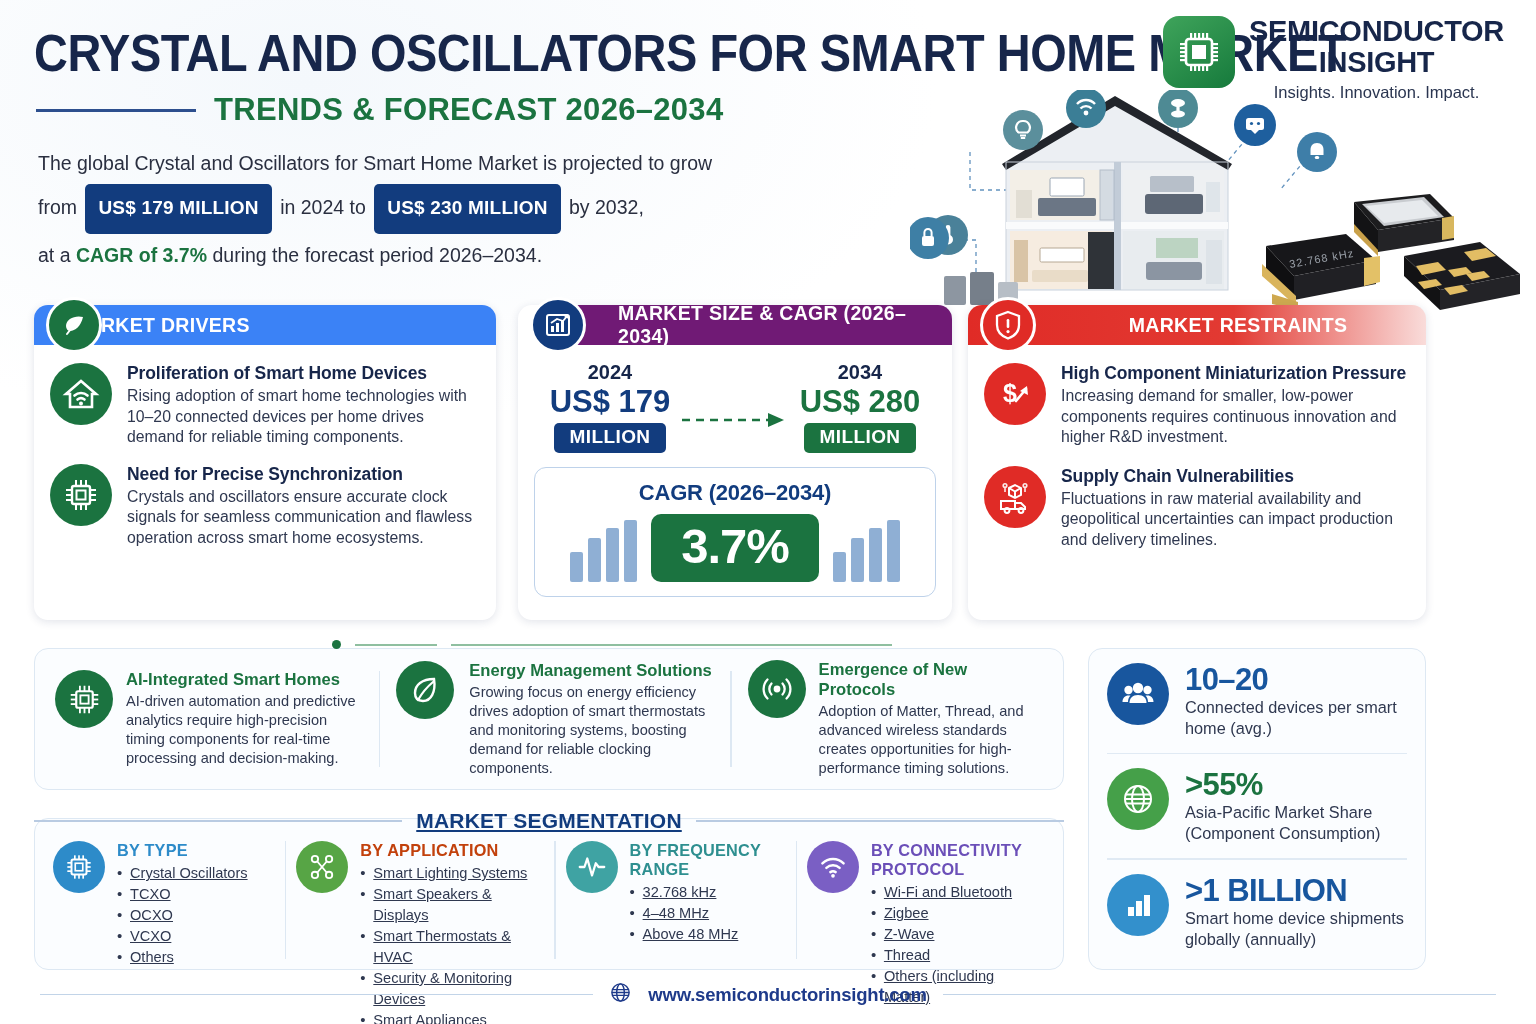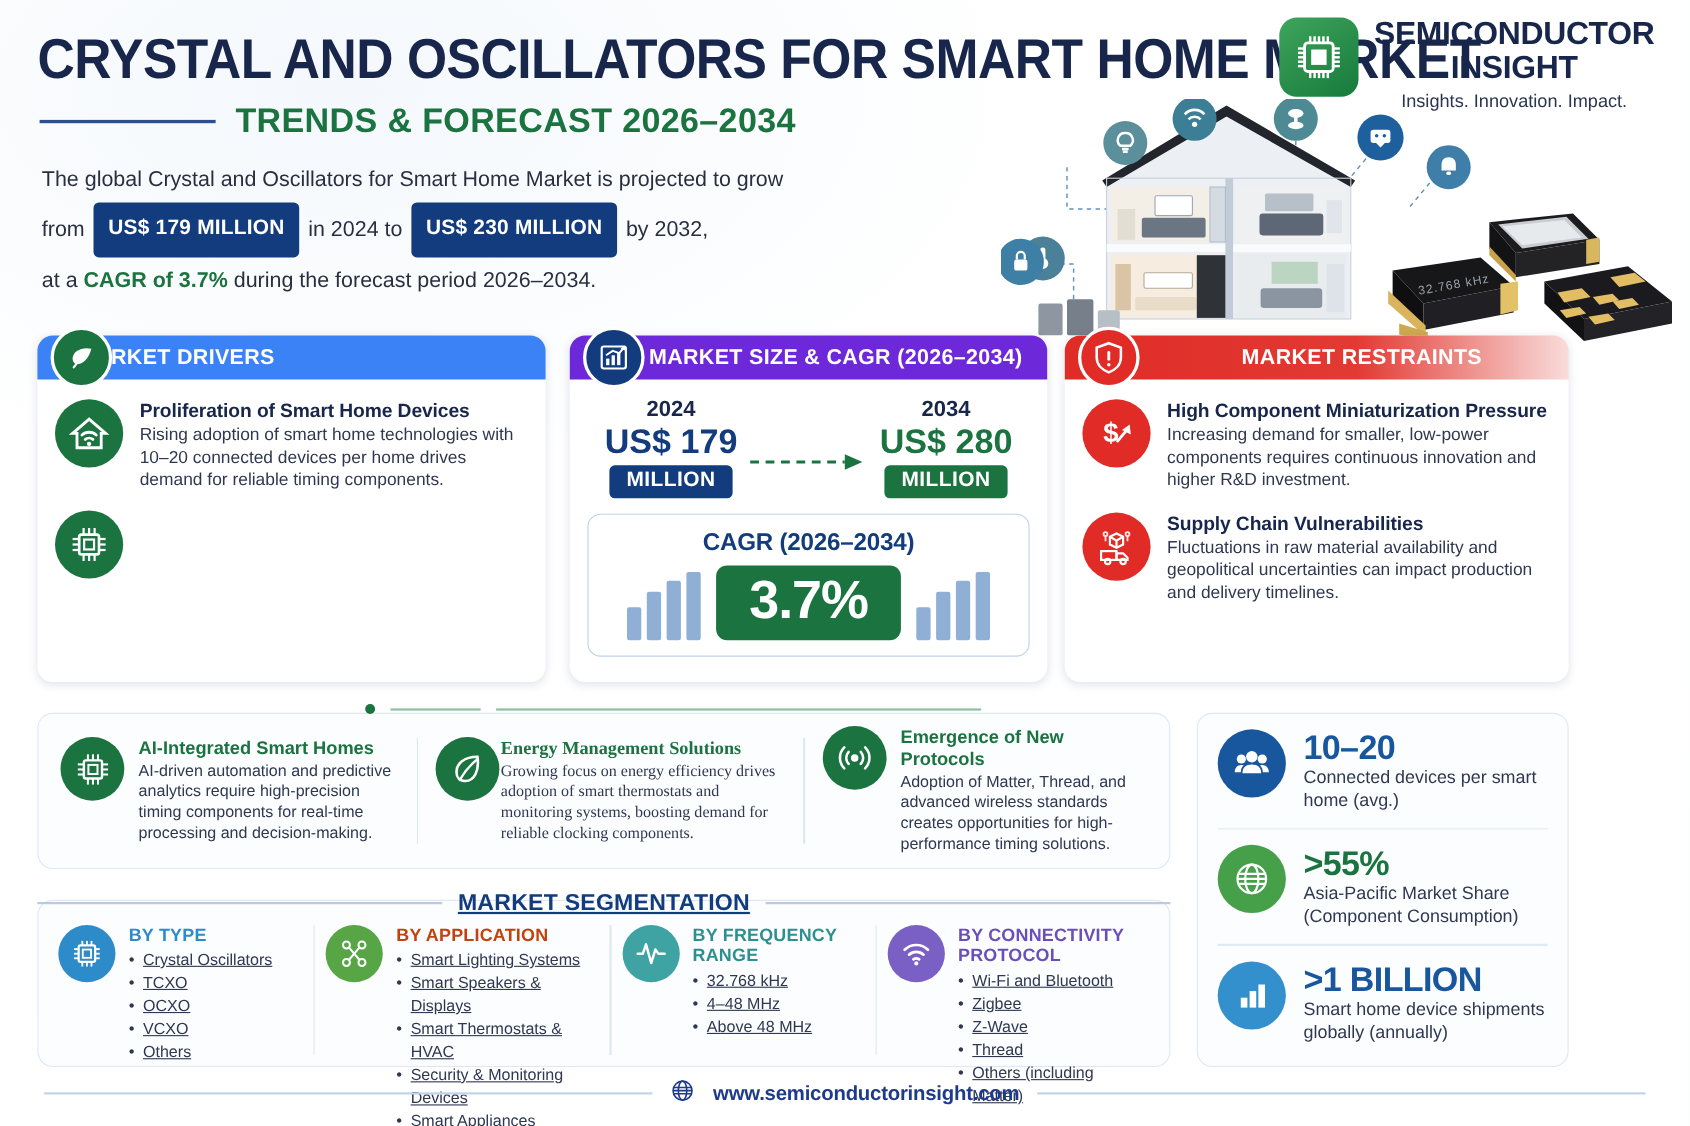--- a/index.html
+++ b/index.html
@@ -73,21 +73,21 @@
     border-radius: 14px;
     box-shadow: 0 2px 9px rgba(30,50,90,.13);
   }
   .panel-head {
     height: 40px; border-radius: 14px 14px 0 0;
     display: flex; align-items: center;
     padding-left: 78px;
     color: #fff; font-weight: 700; font-size: 19.5px; letter-spacing: 0.3px;
   }
   .head-green { background: #3b82f6; padding-left: 36px; }
-  .head-navy  { background: #6d28d9; }
+  .head-navy  { background: #701a75; margin-left: 28px; }
   .head-red   { background: linear-gradient(90deg, #E02B26 0%, #E23A33 58%, rgba(226,80,70,.20) 100%); justify-content: center; }
   .head-badge {
     position: absolute; left: 12px; top: -8px;
     width: 56px; height: 56px; border-radius: 50%;
     border: 3px solid #fff;
     display: flex; align-items: center; justify-content: center;
   }
   .bg-green { background: #1B7340; }
   .bg-navy  { background: #123C7E; }
   .bg-red   { background: #E02B26; }
@@ -402,20 +402,24 @@
                 <rect x="17" y="27" width="2" height="6"></rect>
                 <rect x="22" y="27" width="2" height="6"></rect>
               <rect x="3" y="12" width="6" height="2"></rect>
                 <rect x="3" y="17" width="6" height="2"></rect>
                 <rect x="3" y="22" width="6" height="2"></rect>
               <rect x="27" y="12" width="6" height="2"></rect>
                 <rect x="27" y="17" width="6" height="2"></rect>
                 <rect x="27" y="22" width="6" height="2"></rect>
             </g>
           </svg>
+        </div>
+        <div>
+          <div class="item-h">Need for Precise Synchronization</div>
+          <div class="item-p">Crystals and oscillators ensure accurate clock signals for seamless communication and flawless operation across smart home ecosystems.</div>
         </div>
       </div>
     </div>
   </div>
 
   <div class="panel" style="left:518px; top:305px; width:434px; height:315px;">
     <div class="panel-head head-navy" style="padding-left:72px;">
       <span>MARKET SIZE &amp; CAGR (2026–2034)</span>
     </div>
     <div class="head-badge bg-navy">
@@ -559,21 +563,21 @@
             </svg>
           </div>
           <div>
             <div class="opp-h">AI-Integrated Smart Homes</div>
             <div class="opp-p">AI-driven automation and predictive analytics require high-precision timing components for real-time processing and decision-making.</div>
           </div>
         </div>
       </div>
       <div class="vdiv" style="margin:14px 0;"></div>
       <div class="opp-col" style="width:350px;">
-        <div style="display:flex; gap:1px;font-family:Liberation Serif, serif;">
+        <div style="display:flex; gap:15px;">
           <div class="item-ic bg-green" style="width:58px;height:58px;">
             <svg width="34" height="34" viewBox="0 0 34 34">
               <path d="M26,6 C14,6 7,12 7,20 C7,25 10,28 15,28 C23,28 28,19 26,6Z" fill="none" stroke="#fff" stroke-width="2.4"></path>
               <path d="M10,27 C14,20 19,14 25,9" fill="none" stroke="#fff" stroke-width="2.2" stroke-linecap="round"></path>
             </svg>
           </div>
           <div>
             <div class="opp-h">Energy Management Solutions</div>
             <div class="opp-p">Growing focus on energy efficiency drives adoption of smart thermostats and monitoring systems, boosting demand for reliable clocking components.</div>
           </div>

